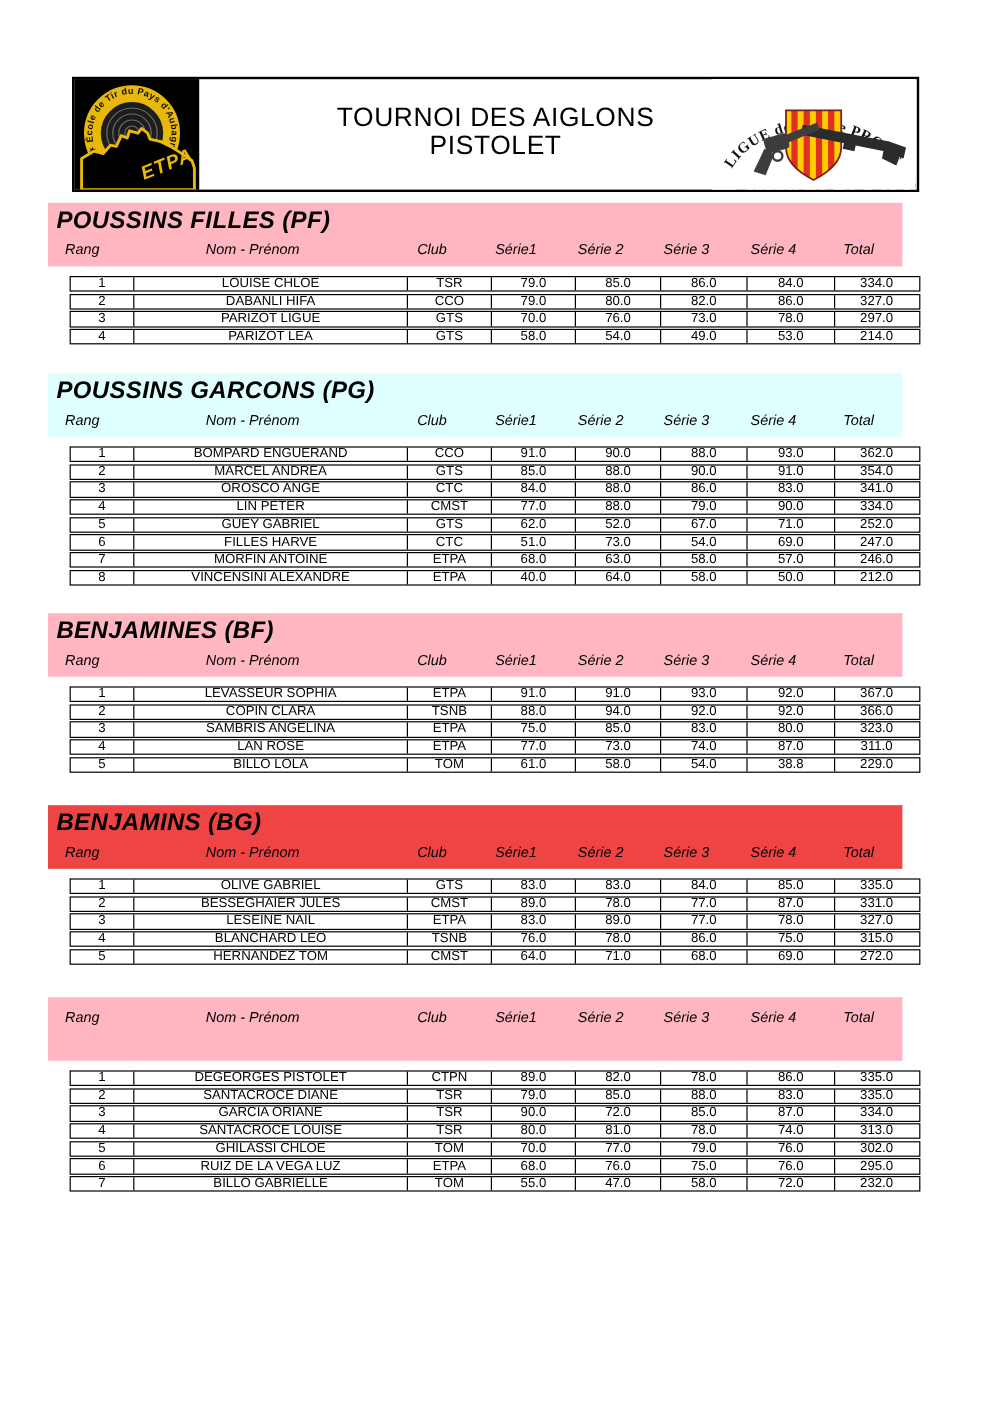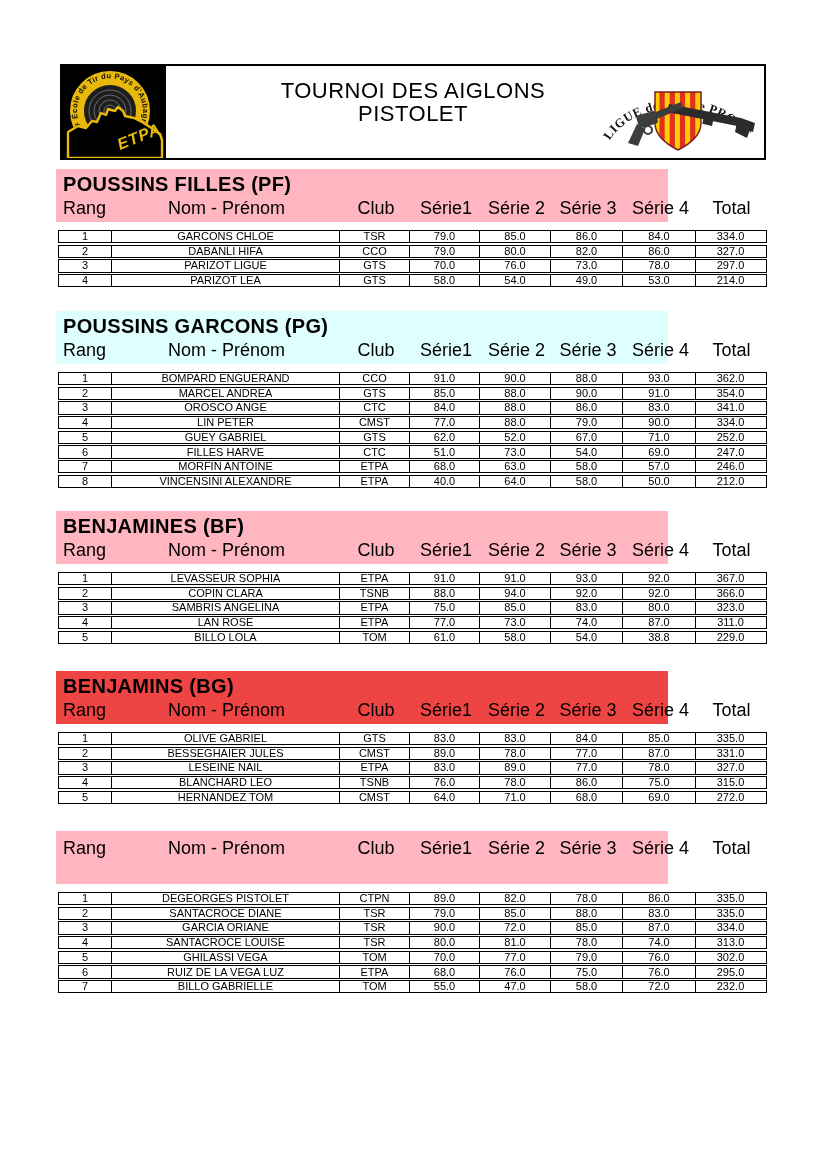--- a/index.html
+++ b/index.html
@@ -3,30 +3,30 @@
 <meta charset="utf-8">
 <style>
   html,body{margin:0;padding:0;background:#fff;}
   body{width:826px;height:1169px;font-family:"Liberation Sans",sans-serif;color:#000;position:relative;overflow:hidden;}
   .page{position:absolute;inset:0;background:#fff;}
 
   
   .header-box{position:absolute;left:60px;top:64px;width:706px;height:96px;border:2px solid #000;box-sizing:border-box;background:#fff;}
   .logo-left{position:absolute;left:0;top:0;width:104px;height:92px;background:#000;}
   .logo-right{position:absolute;right:1px;top:0;width:170px;height:92px;background:#fff;}
-  .header-titles{position:absolute;left:0;right:0;top:12px;text-align:center;padding-top:1px;}
+  .header-titles{position:absolute;left:0;right:0;top:0;text-align:center;padding-top:20px;}
   .title-line{font-size:22px;line-height:23px;letter-spacing:0.5px;}
   .event-date{font-size:17px;font-weight:normal;margin-top:11px;text-align:right;}
 
   
   .section{position:absolute;left:0;width:826px;}
-  .band{position:absolute;left:56px;top:0;width:612px;height:53px;box-sizing:border-box;padding-top:4px;}
+  .band{position:absolute;left:40px;top:0;width:712px;height:53px;box-sizing:border-box;padding-top:4px;font-style:italic;}
   .band-title{font-size:20px;font-weight:bold;line-height:22px;margin-left:7px;letter-spacing:0.3px;}
   .cols-row{display:grid;grid-template-columns:55px 229px 70px 70px 71px 72px 73px 69px;margin-top:3px;height:20px;align-items:center;padding-left:1px;}
-  .col-h{font-size:18px;text-align:center;white-space:nowrap;}
+  .col-h{font-size:12px;text-align:center;white-space:nowrap;}
   .rows{position:absolute;left:58px;top:61px;width:709px;}
   .t-row{box-sizing:border-box;width:709px;height:13.2px;border:1.5px solid #000;margin-bottom:1.5px;display:grid;grid-template-columns:53px 228px 70px 70px 71px 72px 73px 69px;background:#fff;}
   .cell{display:flex;align-items:center;justify-content:center;font-size:11px;line-height:1;border-right:1.5px solid #000;overflow:hidden;white-space:nowrap;}
   .cell:last-child{border-right:none;}
 </style>
 </head>
 <body>
 
 <div class="page">
 
@@ -119,21 +119,21 @@
             <div class="col-h">Série1</div>
             <div class="col-h">Série 2</div>
             <div class="col-h">Série 3</div>
             <div class="col-h">Série 4</div>
             <div class="col-h">Total</div>
           </div>
         </div>
         <div class="rows">
           <div class="t-row">
             <div class="cell">1</div>
-            <div class="cell">GARCONS CHLOE</div>
+            <div class="cell">LOUISE CHLOE</div>
             <div class="cell">TSR</div>
             <div class="cell">79.0</div>
             <div class="cell">85.0</div>
             <div class="cell">86.0</div>
             <div class="cell">84.0</div>
             <div class="cell">334.0</div>
           </div>
           <div class="t-row">
             <div class="cell">2</div>
             <div class="cell">DABANLI HIFA</div>
@@ -446,21 +446,21 @@
             <div class="cell">SANTACROCE LOUISE</div>
             <div class="cell">TSR</div>
             <div class="cell">80.0</div>
             <div class="cell">81.0</div>
             <div class="cell">78.0</div>
             <div class="cell">74.0</div>
             <div class="cell">313.0</div>
           </div>
           <div class="t-row">
             <div class="cell">5</div>
-            <div class="cell">GHILASSI VEGA</div>
+            <div class="cell">GHILASSI CHLOE</div>
             <div class="cell">TOM</div>
             <div class="cell">70.0</div>
             <div class="cell">77.0</div>
             <div class="cell">79.0</div>
             <div class="cell">76.0</div>
             <div class="cell">302.0</div>
           </div>
           <div class="t-row">
             <div class="cell">6</div>
             <div class="cell">RUIZ DE LA VEGA LUZ</div>

